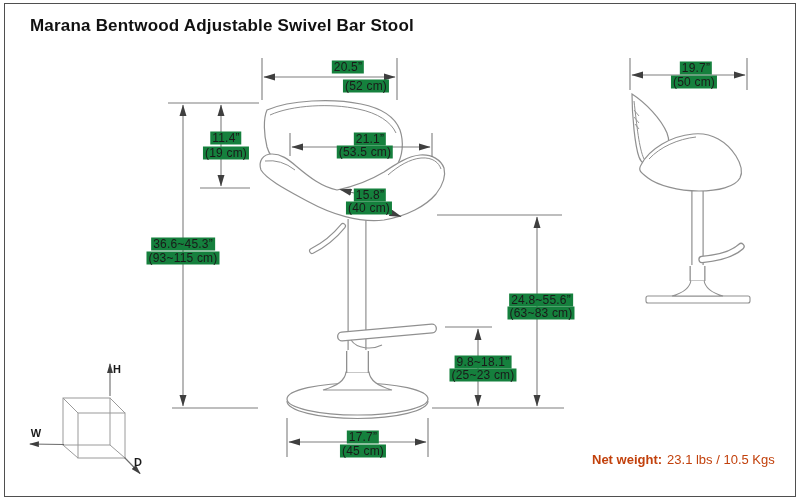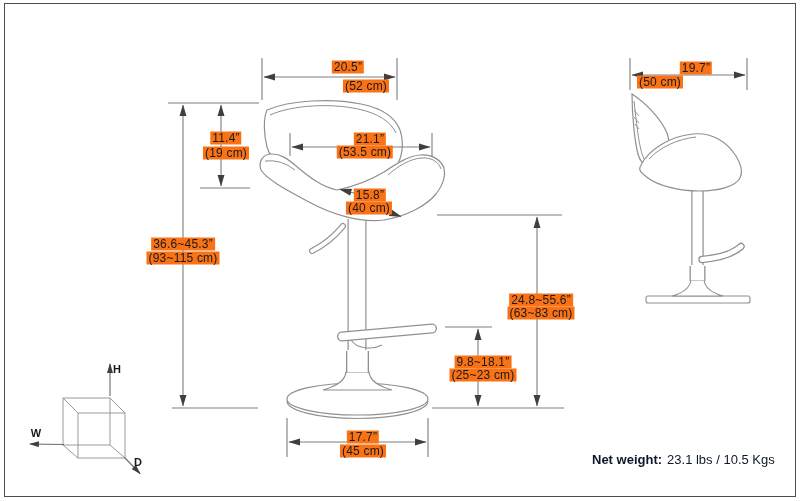--- a/index.html
+++ b/index.html
@@ -11,28 +11,28 @@
     position:absolute;left:4px;top:3px;right:4px;bottom:4px;
     border:1px solid #4f4f4f;pointer-events:none;
   }
   .title{
     position:absolute;left:30px;top:16px;margin:0;
     font-size:17px;font-weight:bold;letter-spacing:.2px;color:#111;
   }
   .lbl{
     position:absolute;transform:translate(-50%,-50%);
     font-size:12px;line-height:13px;white-space:nowrap;
-    background:#f97316;padding:0 2px;color:#1a1a1a;letter-spacing:.2px;text-align:center;
+    background:#15803d;padding:0 2px;color:#1a1a1a;letter-spacing:.2px;text-align:center;
   }
   .axis-lbl{
     position:absolute;transform:translate(-50%,-50%);
     font-size:11px;font-weight:bold;color:#1a1a1a;background:transparent;
   }
   .weight{
-    position:absolute;left:592px;top:452px;font-size:13px;white-space:nowrap;color:#0f172a;
+    position:absolute;left:592px;top:452px;font-size:13px;white-space:nowrap;color:#c2410c;
   }
   .weight .wlabel{font-weight:bold;margin-right:5px;}
   svg{position:absolute;left:0;top:0;}
 </style>
 </head>
 <body>
 
 <div class="stage">
 
   <svg width="800" height="501" viewBox="0 0 800 501">
@@ -152,40 +152,41 @@
         <line x1="110" y1="445" x2="125" y2="458"></line>
       </g>
       <g stroke="#6a6a6a" stroke-width="1.1">
         <line x1="110" y1="396" x2="110" y2="364" marker-end="url(#arr2)"></line>
         <line x1="64" y1="444.5" x2="30" y2="444" marker-end="url(#arr2)"></line>
         <line x1="124.5" y1="457.5" x2="140" y2="473.5" marker-end="url(#arr2)"></line>
       </g>
     </g>
   </svg>
 
+  <h1 class="title">Marana Bentwood Adjustable Swivel Bar Stool</h1>
 
   <div class="lbl" style="left:348px;top:67px">20.5”</div>
   <div class="lbl" style="left:366px;top:86px">(52 cm)</div>
   <div class="lbl" style="left:226px;top:138px">11.4”</div>
   <div class="lbl" style="left:226px;top:153px">(19 cm)</div>
   <div class="lbl" style="left:370px;top:139px">21.1”</div>
   <div class="lbl" style="left:365px;top:152px">(53.5 cm)</div>
   <div class="lbl" style="left:370px;top:195px">15.8”</div>
   <div class="lbl" style="left:369px;top:208px">(40 cm)</div>
   <div class="lbl" style="left:183px;top:244px">36.6~45.3”</div>
   <div class="lbl" style="left:183px;top:258px">(93~115 cm)</div>
   <div class="lbl" style="left:541px;top:300px">24.8~55.6”</div>
   <div class="lbl" style="left:541px;top:313px">(63~83 cm)</div>
   <div class="lbl" style="left:483px;top:362px">9.8~18.1”</div>
   <div class="lbl" style="left:483px;top:375px">(25~23 cm)</div>
   <div class="lbl" style="left:363px;top:437px">17.7”</div>
   <div class="lbl" style="left:363px;top:451px">(45 cm)</div>
 
   <div class="lbl" style="left:696px;top:68px">19.7”</div>
-  <div class="lbl" style="left:660px;top:82px">(50 cm)</div>
+  <div class="lbl" style="left:694px;top:82px">(50 cm)</div>
 
   <div class="axis-lbl" style="left:117px;top:369px">H</div>
   <div class="axis-lbl" style="left:36px;top:433px">W</div>
   <div class="axis-lbl" style="left:138px;top:462px">D</div>
 
   <div class="weight">
     <span class="wlabel">Net weight:</span><span>23.1 lbs / 10.5 Kgs</span>
   </div>
 
   <div class="frame"></div>

